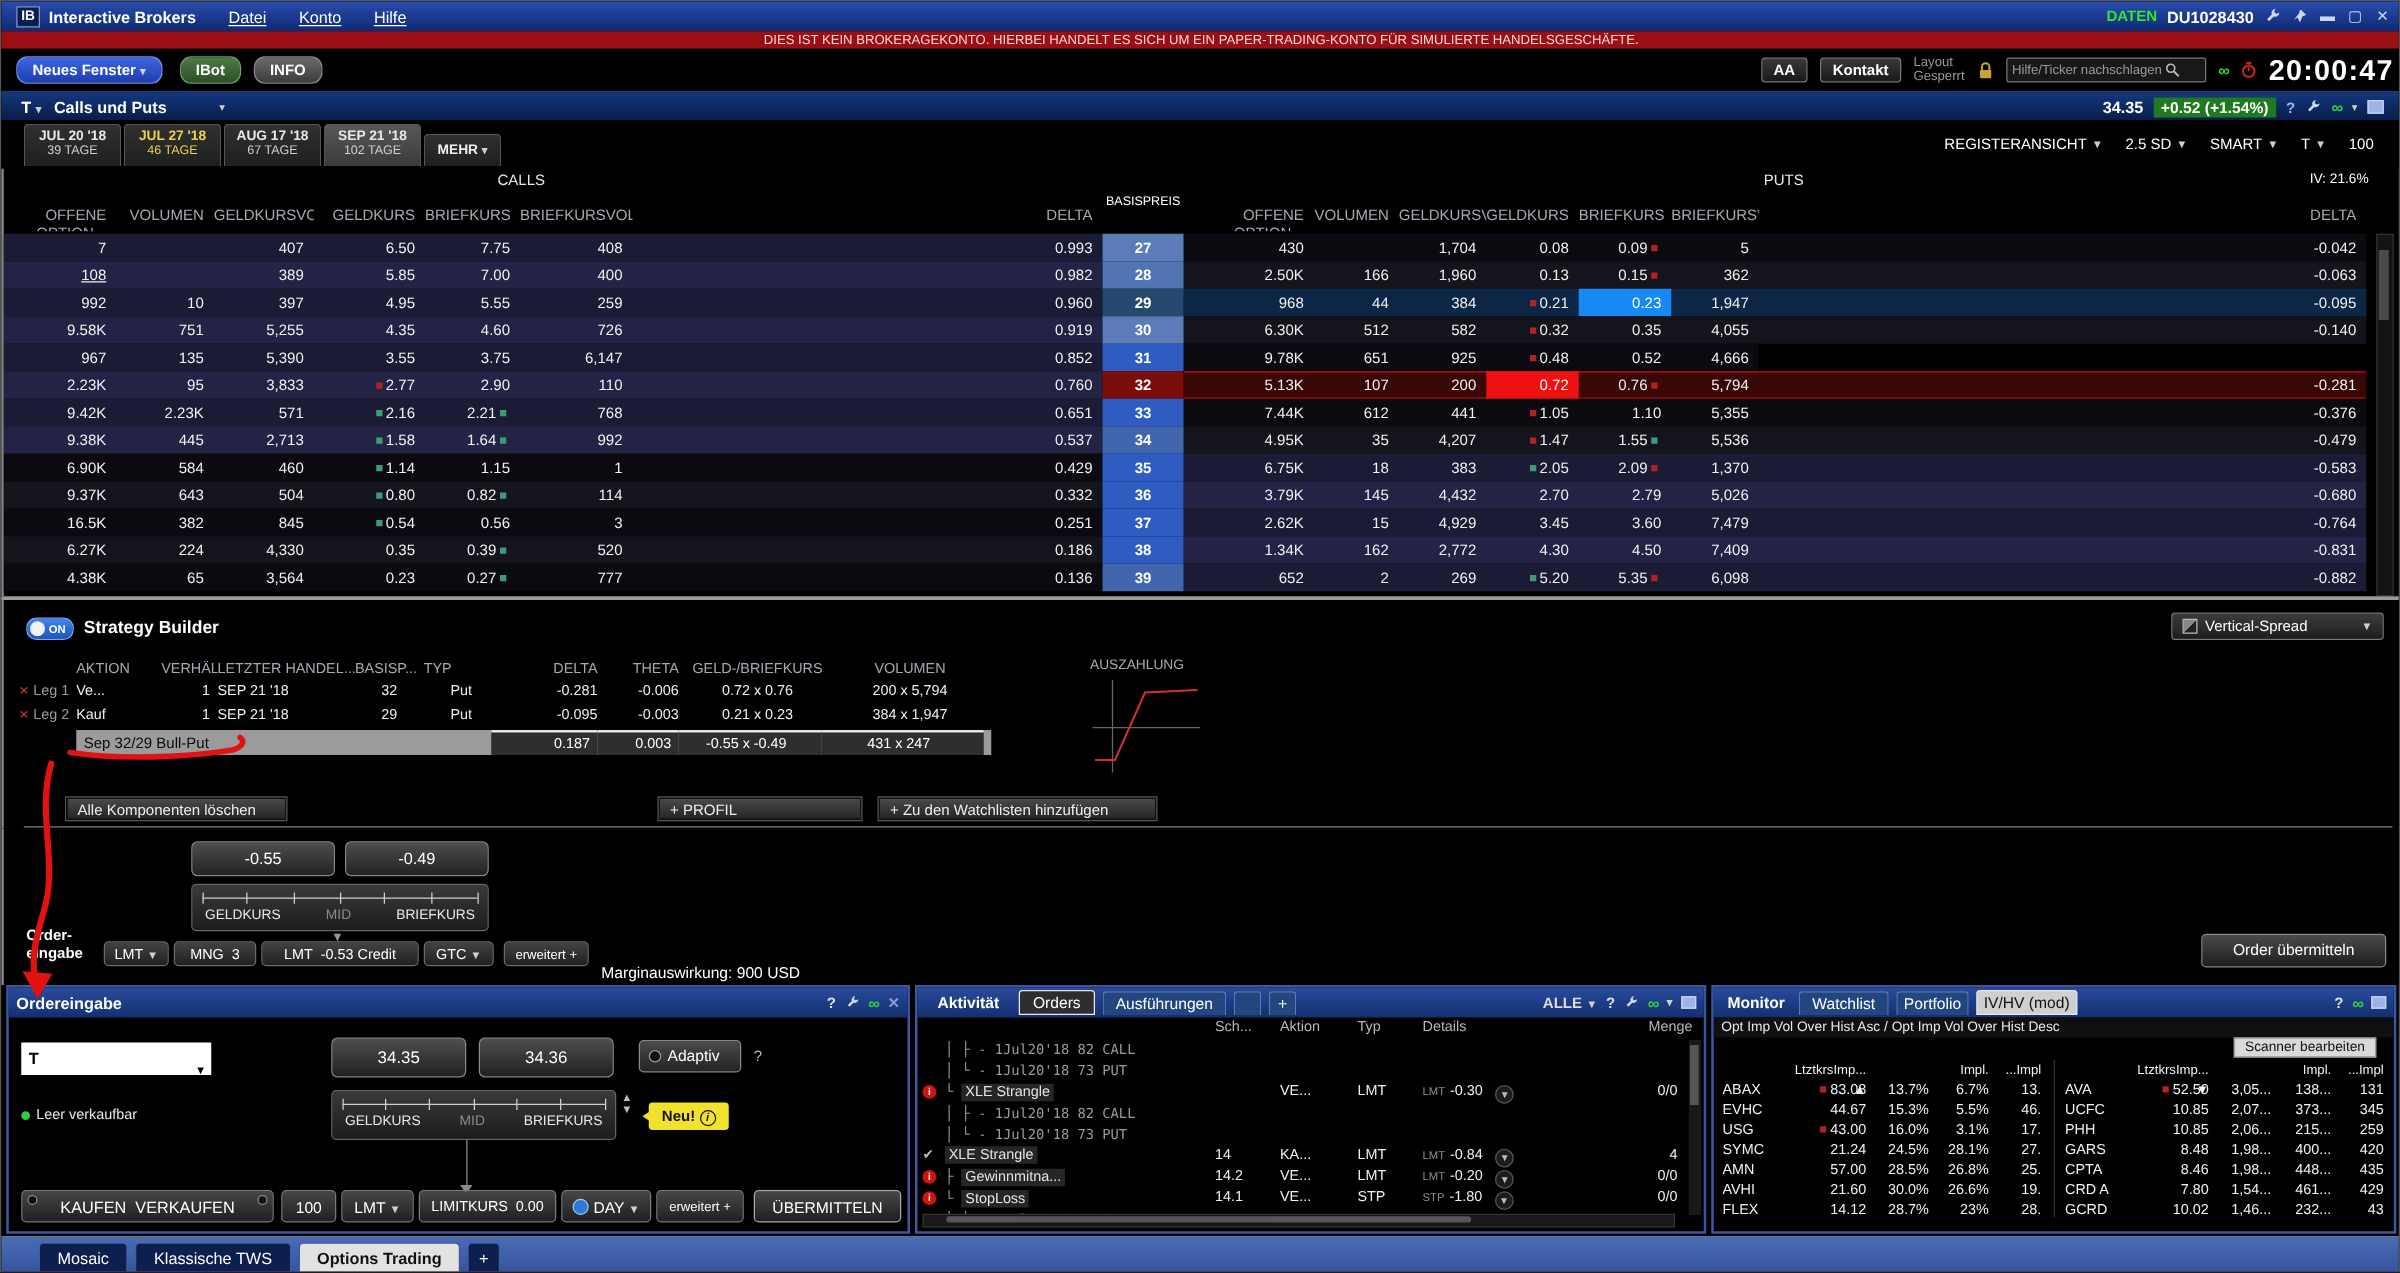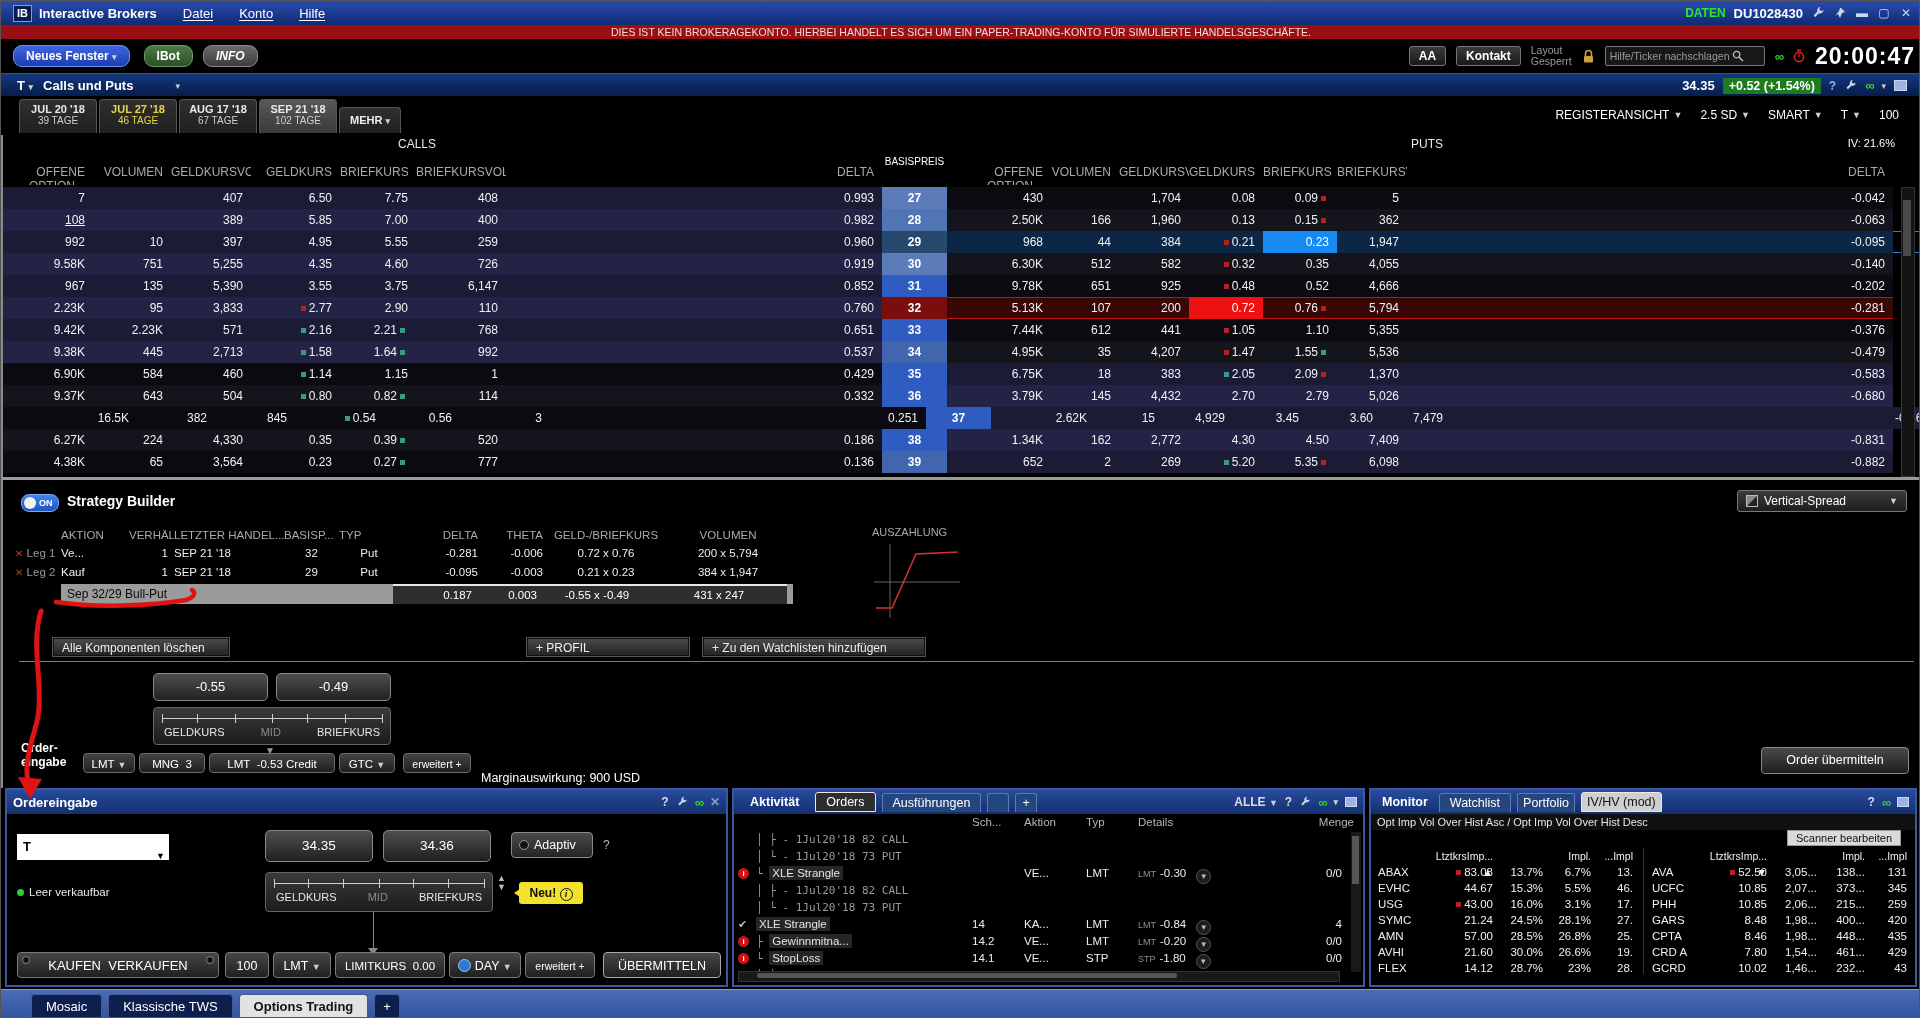--- a/index.html
+++ b/index.html
@@ -22,21 +22,21 @@
 
   
   #warnbar{left:0;top:24px;width:1920px;height:14px;background:#9a0f14;color:#f2d9d9;
            font-size:10.5px;line-height:14px;text-align:center;}
 
   
   #toolbar{left:0;top:38px;width:1920px;height:34px;background:#000;display:flex;align-items:center;}
   .tbtn{height:20px;line-height:20px;border-radius:9px;padding:0 12px;font-size:12px;font-weight:bold;color:#fff;}
   #btn-neues{margin-left:12px;background:linear-gradient(#3f66e0,#1b3db0);border:1px solid #6f8fee;}
   #btn-ibot{margin-left:14px;background:linear-gradient(#4d7a46,#2c4f28);border:1px solid #6d9a66;}
-  #btn-info{margin-left:10px;background:linear-gradient(#6a6a6a,#3c3c3c);border:1px solid #888;font-style:italic;}
+  #btn-info{margin-left:10px;background:linear-gradient(#6a6a6a,#3c3c3c);border:1px solid #888;}
   #toolbar-right{margin-left:auto;display:flex;align-items:center;margin-right:6px;gap:10px;}
   .sqbtn{background:linear-gradient(#3a3a3a,#191919);border:1px solid #777;border-radius:3px;color:#fff;
          font-size:12px;font-weight:bold;padding:2px 9px;}
   #layout-lbl{color:#9a9a9a;font-size:10.5px;line-height:11px;text-align:left;}
   #searchbox{width:150px;height:18px;background:#181818;border:1px solid #777;border-radius:2px;
              color:#9a9a9a;font-size:10.5px;line-height:18px;padding:0 4px;display:flex;align-items:center;gap:3px;}
   #clock{font-size:23px;font-weight:bold;color:#fff;letter-spacing:1px;}
 
   
   #quotebar{left:0;top:72px;width:1920px;height:23px;background:linear-gradient(#14377f,#071c47);
@@ -454,21 +454,20 @@
             <div class="cell" style="width: 376px;">0.852</div>
           </div>
           <div class="strike" style="background: rgb(46, 92, 192);">31</div>
           <div class="half otm put-side">
             <div class="cell" style="width: 104px;">9.78K</div>
             <div class="cell" style="width: 68px;">651</div>
             <div class="cell" style="width: 70px;">925</div>
             <div class="cell" style="width: 74px;"><span class="mk r"></span>0.48</div>
             <div class="cell" style="width: 74px;">0.52</div>
             <div class="cell" style="width: 70px;">4,666</div>
-            <div class="cell" style="width: 486px;">-0.202</div>
           </div>
         </div>
         <div class="crow alert">
           <div class="half itm alt call-side">
             <div class="cell" style="width: 90px;">2.23K</div>
             <div class="cell" style="width: 78px;">95</div>
             <div class="cell" style="width: 80px;">3,833</div>
             <div class="cell" style="width: 89px;"><span class="mk r"></span>2.77</div>
             <div class="cell" style="width: 76px;">2.90</div>
             <div class="cell" style="width: 90px;">110</div>
@@ -564,21 +563,21 @@
             <div class="cell" style="width: 68px;">145</div>
             <div class="cell" style="width: 70px;">4,432</div>
             <div class="cell" style="width: 74px;">2.70</div>
             <div class="cell" style="width: 74px;">2.79</div>
             <div class="cell" style="width: 70px;">5,026</div>
             <div class="cell" style="width: 486px;">-0.680</div>
           </div>
         </div>
         <div class="crow">
           <div class="half otm call-side">
-            <div class="cell" style="width: 90px; margin-left: 44px;">16.5K</div>
+            <div class="cell" style="width: 90px;">16.5K</div>
             <div class="cell" style="width: 78px;">382</div>
             <div class="cell" style="width: 80px;">845</div>
             <div class="cell" style="width: 89px;"><span class="mk g"></span>0.54</div>
             <div class="cell" style="width: 76px;">0.56</div>
             <div class="cell" style="width: 90px;">3</div>
             <div class="cell" style="width: 376px;">0.251</div>
           </div>
           <div class="strike" style="background: rgb(46, 92, 192);">37</div>
           <div class="half itm put-side">
             <div class="cell" style="width: 104px;">2.62K</div>

